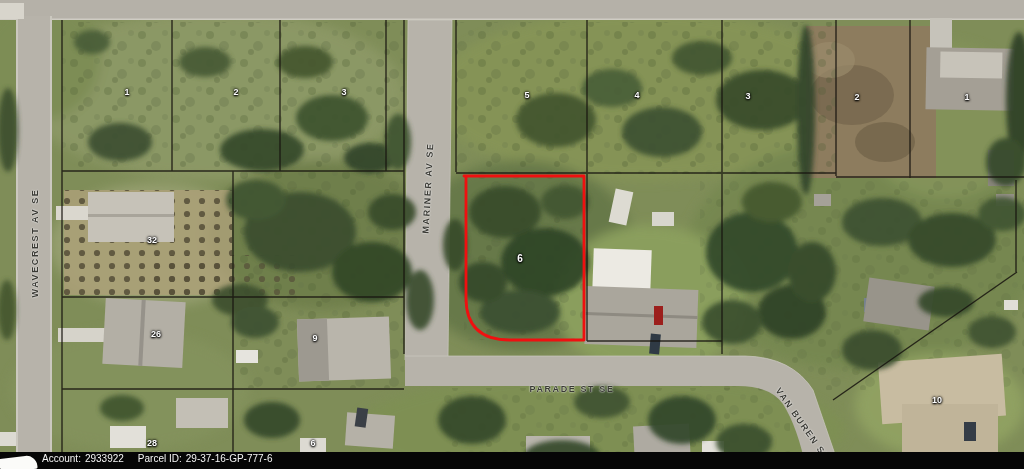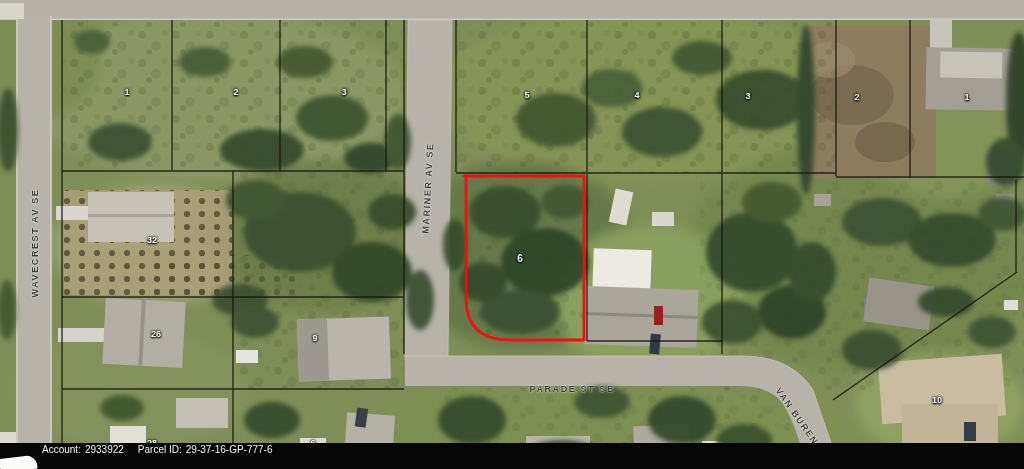--- a/index.html
+++ b/index.html
@@ -21,21 +21,21 @@
     transform:translate(-50%,-50%);
   }
   .parcel-num.hl{font-size:10px;}
   #watermark{
     position:absolute;left:5px;top:429px;
     font:600 18px "Liberation Sans",sans-serif;letter-spacing:.5px;
     color:rgba(255,255,255,.94);text-shadow:0 1px 3px rgba(0,0,0,.4);
     white-space:nowrap;
   }
   #provider-bar{
-    position:absolute;left:0;bottom:0;width:1024px;height:26px;background:#060606;
+    position:absolute;left:0;bottom:0;width:1024px;height:17px;background:#060606;
     color:#f5f5f5;font:400 10px/14px "Liberation Sans",sans-serif;white-space:nowrap;
   }
   #provider-bar .bar-text{position:absolute;left:42px;top:0;}
   #provider-bar .gap{display:inline-block;width:14px;}
   #provider-bar .lbl{margin-right:4px;}
   #logo-swoosh{
     position:absolute;left:-3px;bottom:-2px;width:40px;height:14px;background:#fbfbf9;
     border-radius:2px 14px 2px 16px;transform:rotate(-7deg);
   }
 </style>

